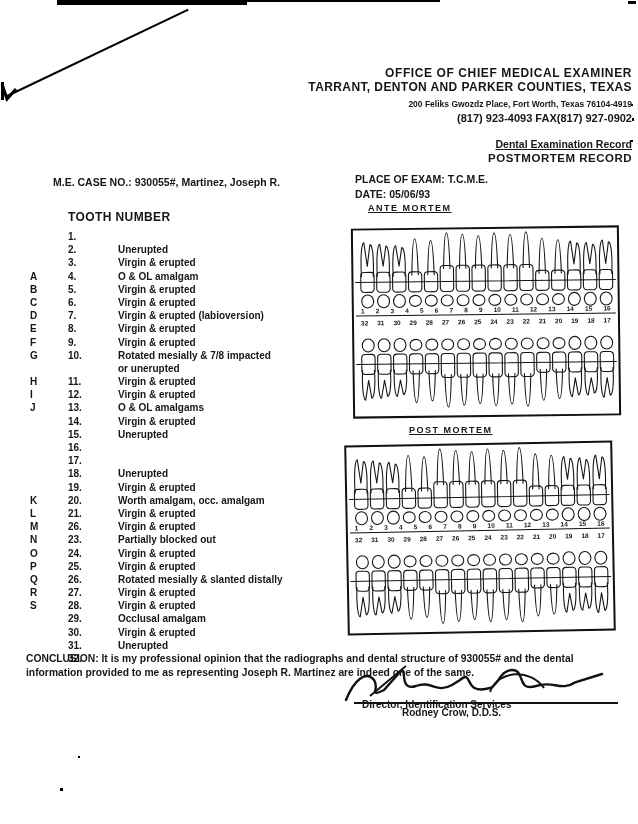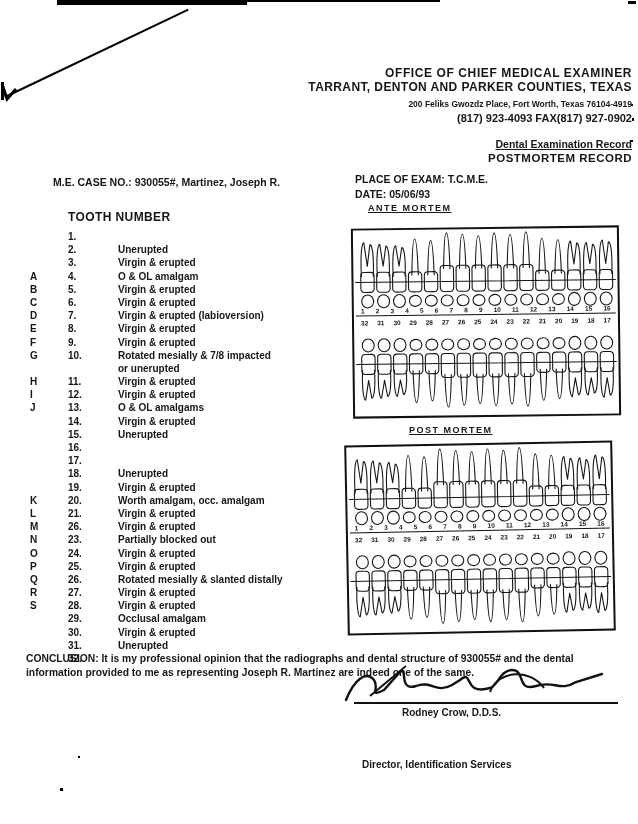--- a/index.html
+++ b/index.html
@@ -38,21 +38,21 @@
   .chart-box svg{position:absolute;left:0;top:0;}
   .numrow{position:absolute;left:2px;right:2px;font-size:6.5px;font-weight:bold;
           display:flex;justify-content:space-between;padding:0 5px;letter-spacing:0;}
   .numrow1{top:77px;border-bottom:1.5px solid #111;padding-bottom:1px;}
   .numrow2{top:89px;}
   
   .conclusion{left:26px;top:652px;width:594px;font-size:10.3px;font-weight:bold;line-height:13.5px;}
   
   .sig-line{left:354px;top:702px;width:264px;height:2px;background:#111;}
   .sig-name{left:362px;top:707px;font-size:10px;font-weight:bold;padding-left:40px;}
-  .sig-title{left:362px;top:759px;font-size:10px;font-weight:bold;}
+  .sig-title{left:362px;top:699px;font-size:10px;font-weight:bold;}
   .speck{position:absolute;background:#000;}
 </style>
 </head>
 <body>
 
 <div class="abs bar" style="left:57px;top:0;width:190px;height:5px;"></div>
 <div class="abs bar" style="left:247px;top:0;width:193px;height:2px;"></div>
 <div class="abs bar" style="left:628px;top:1px;width:8px;height:3px;"></div>
 <div class="diag"></div>
 <svg class="abs" style="left:0;top:82px;" width="18" height="20">

